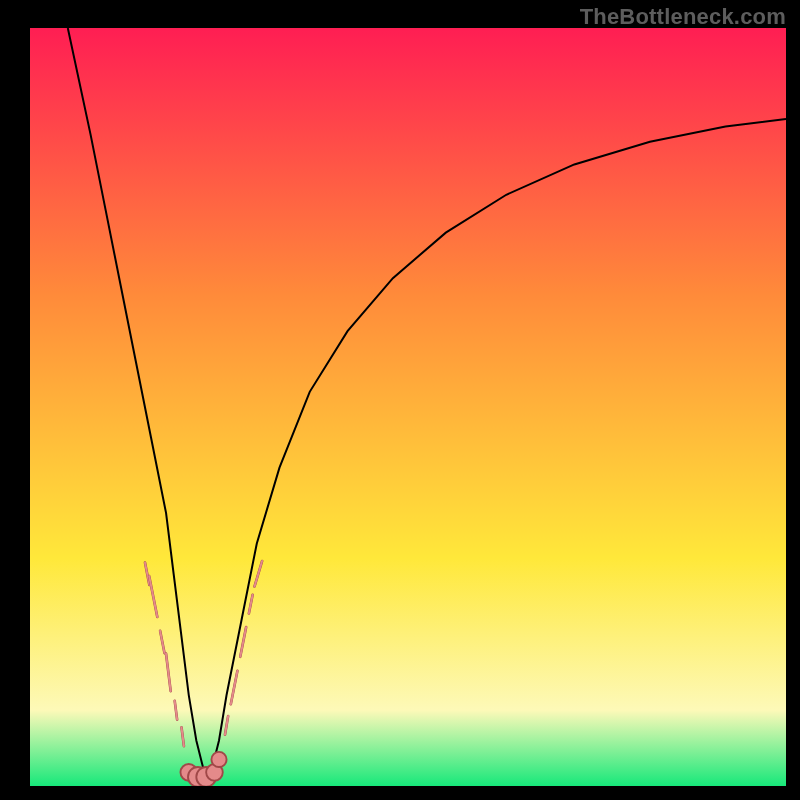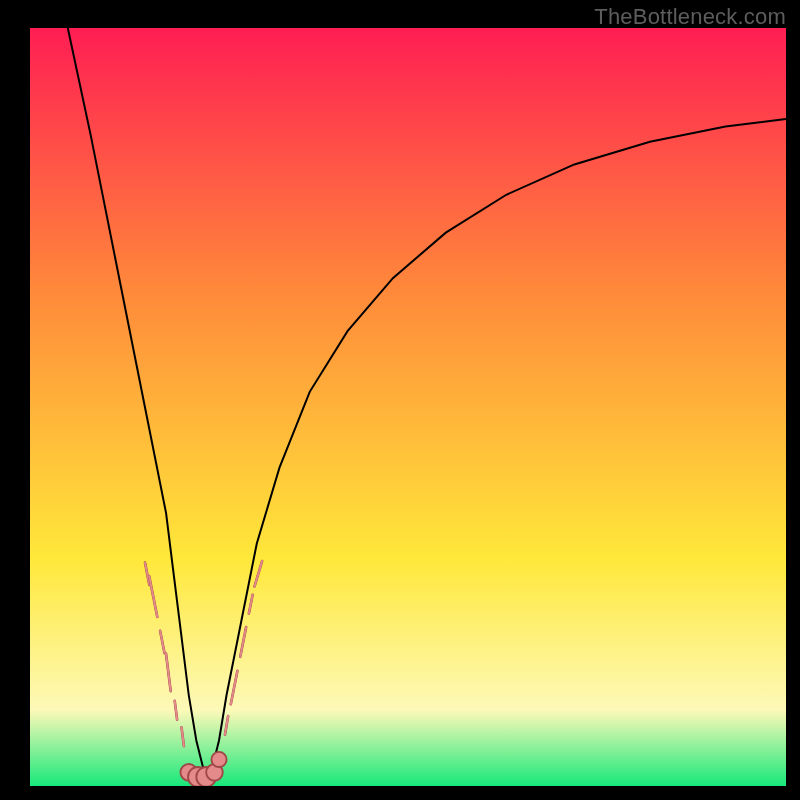--- a/index.html
+++ b/index.html
@@ -27,21 +27,21 @@
     bottom: 14px;
     background: #000;
   }
 
   .watermark {
     position: absolute;
     top: 4px;
     right: 14px;
     color: #5d5d5d;
     font-size: 22px;
-    font-weight: 400;
+    font-weight: 700;
     letter-spacing: 0.2px;
   }
 
   svg.plot {
     display: block;
     width: 100%;
     height: 100%;
   }
 </style>
 </head>

